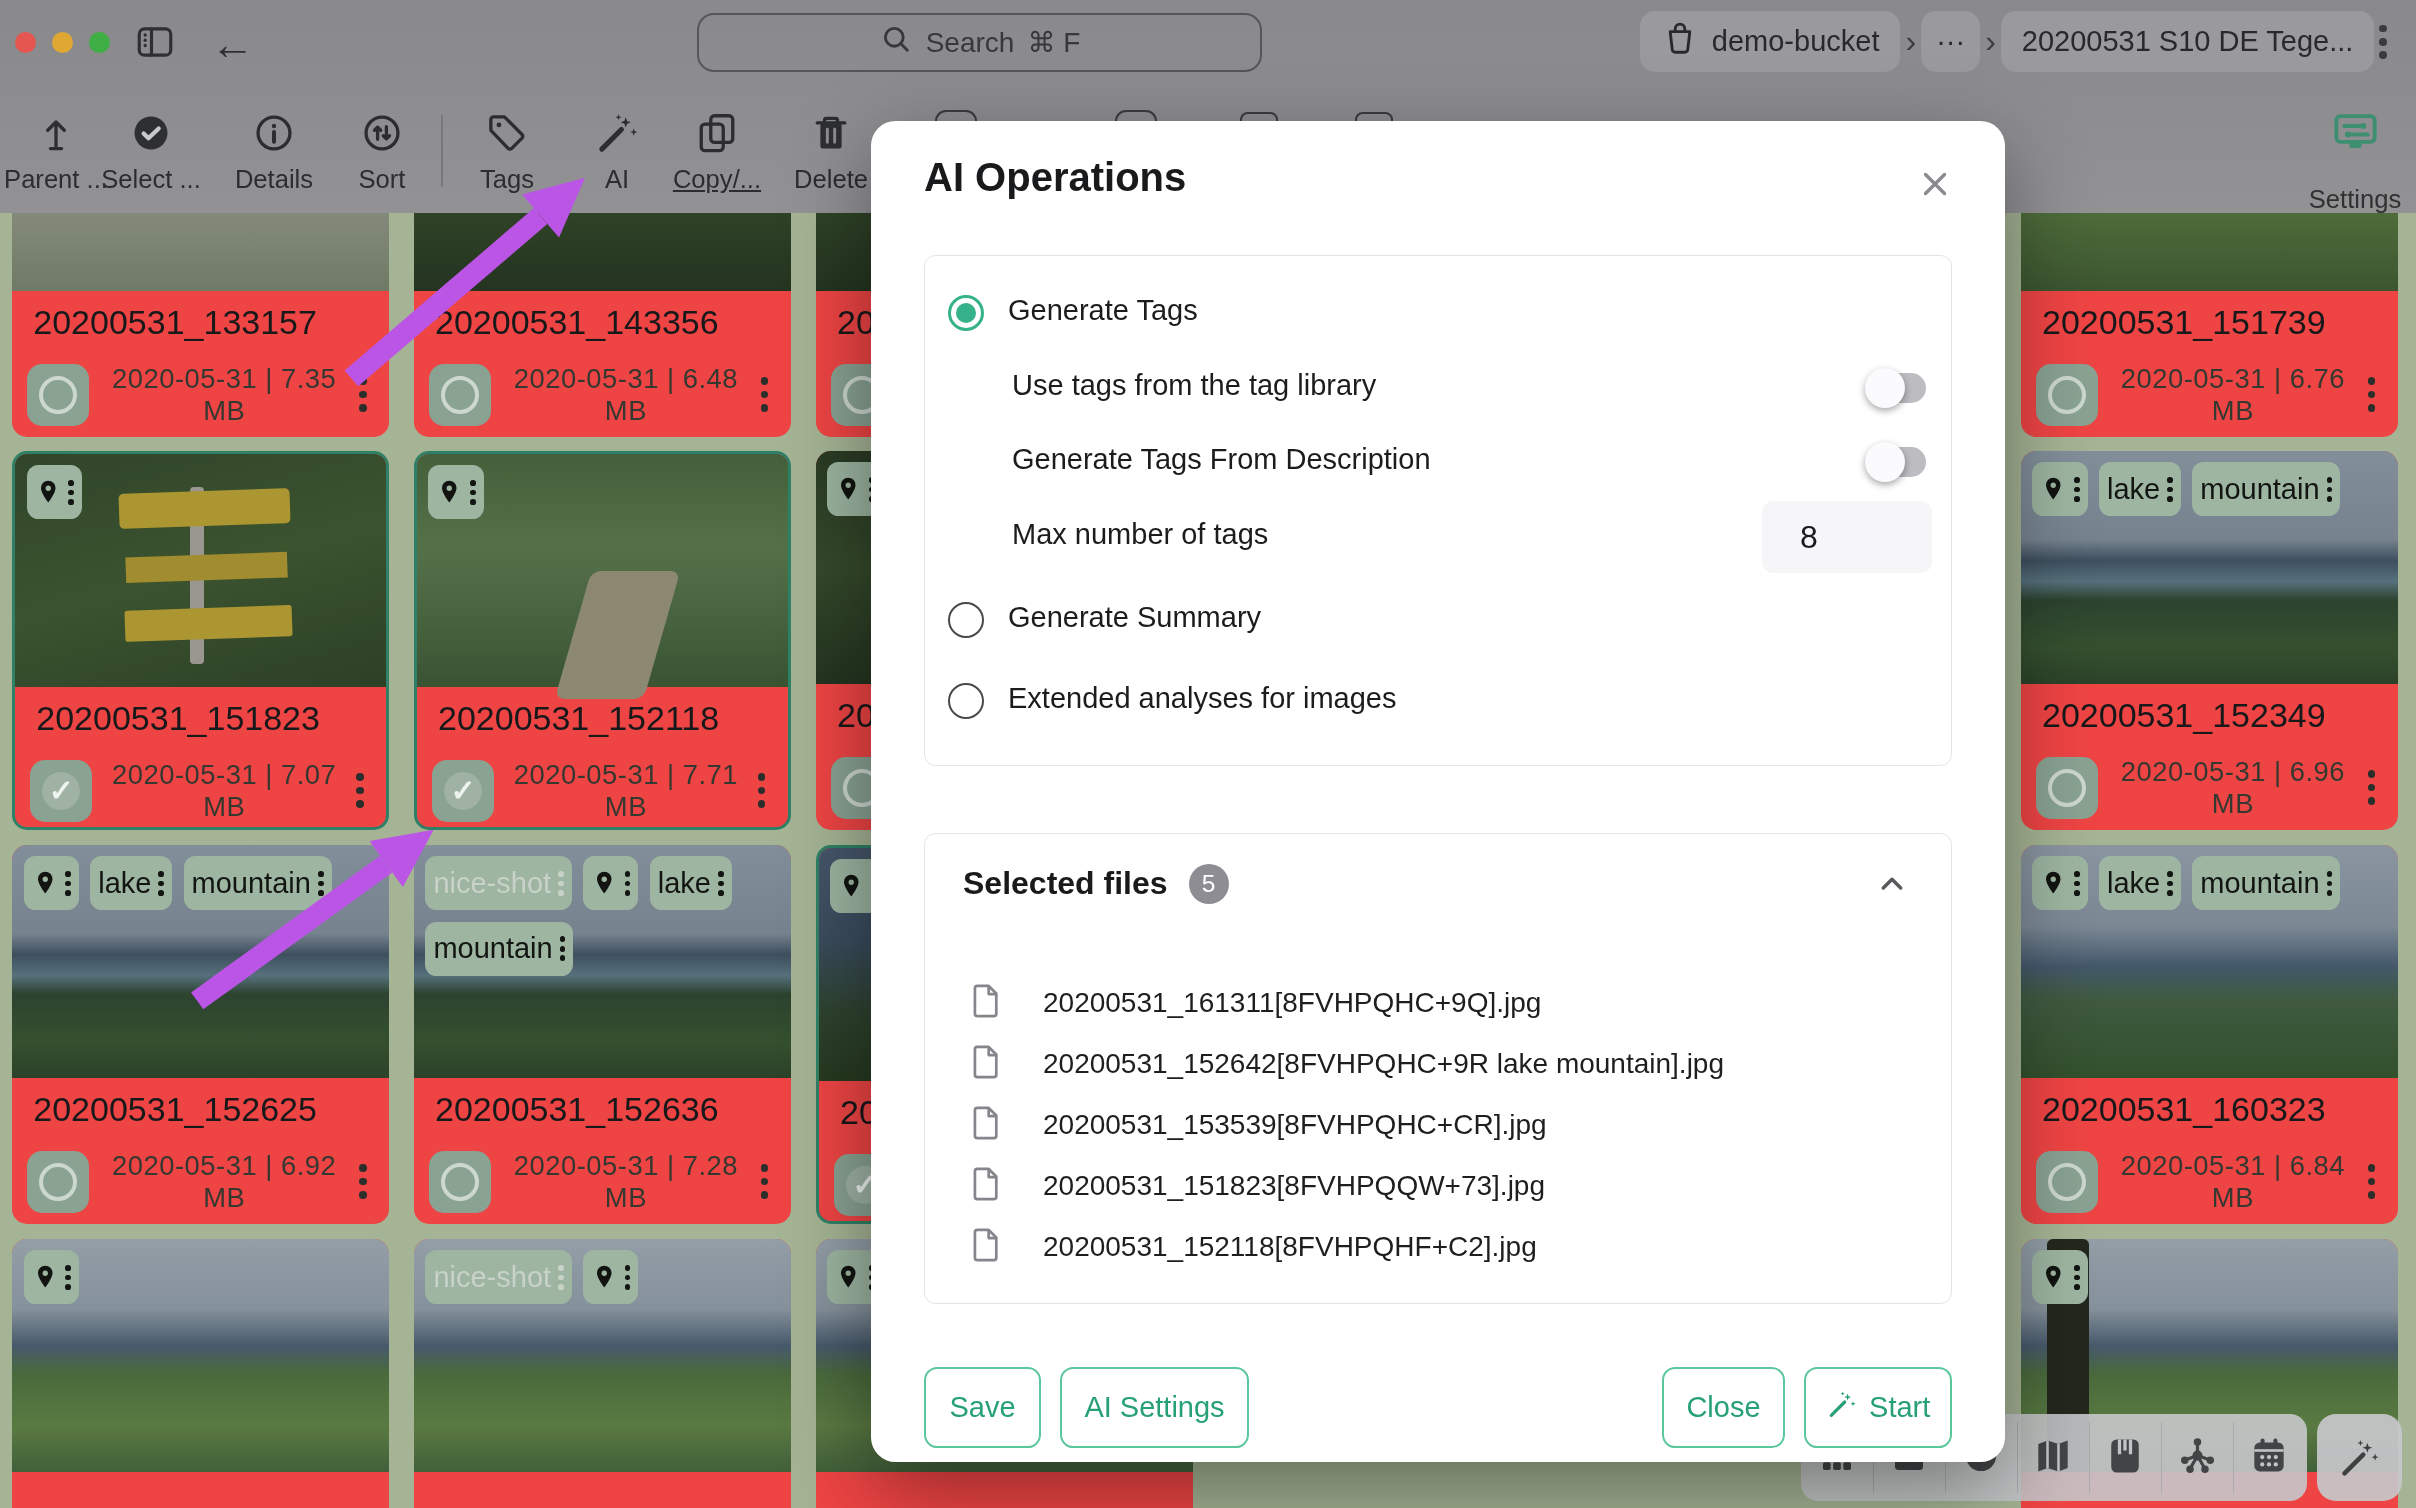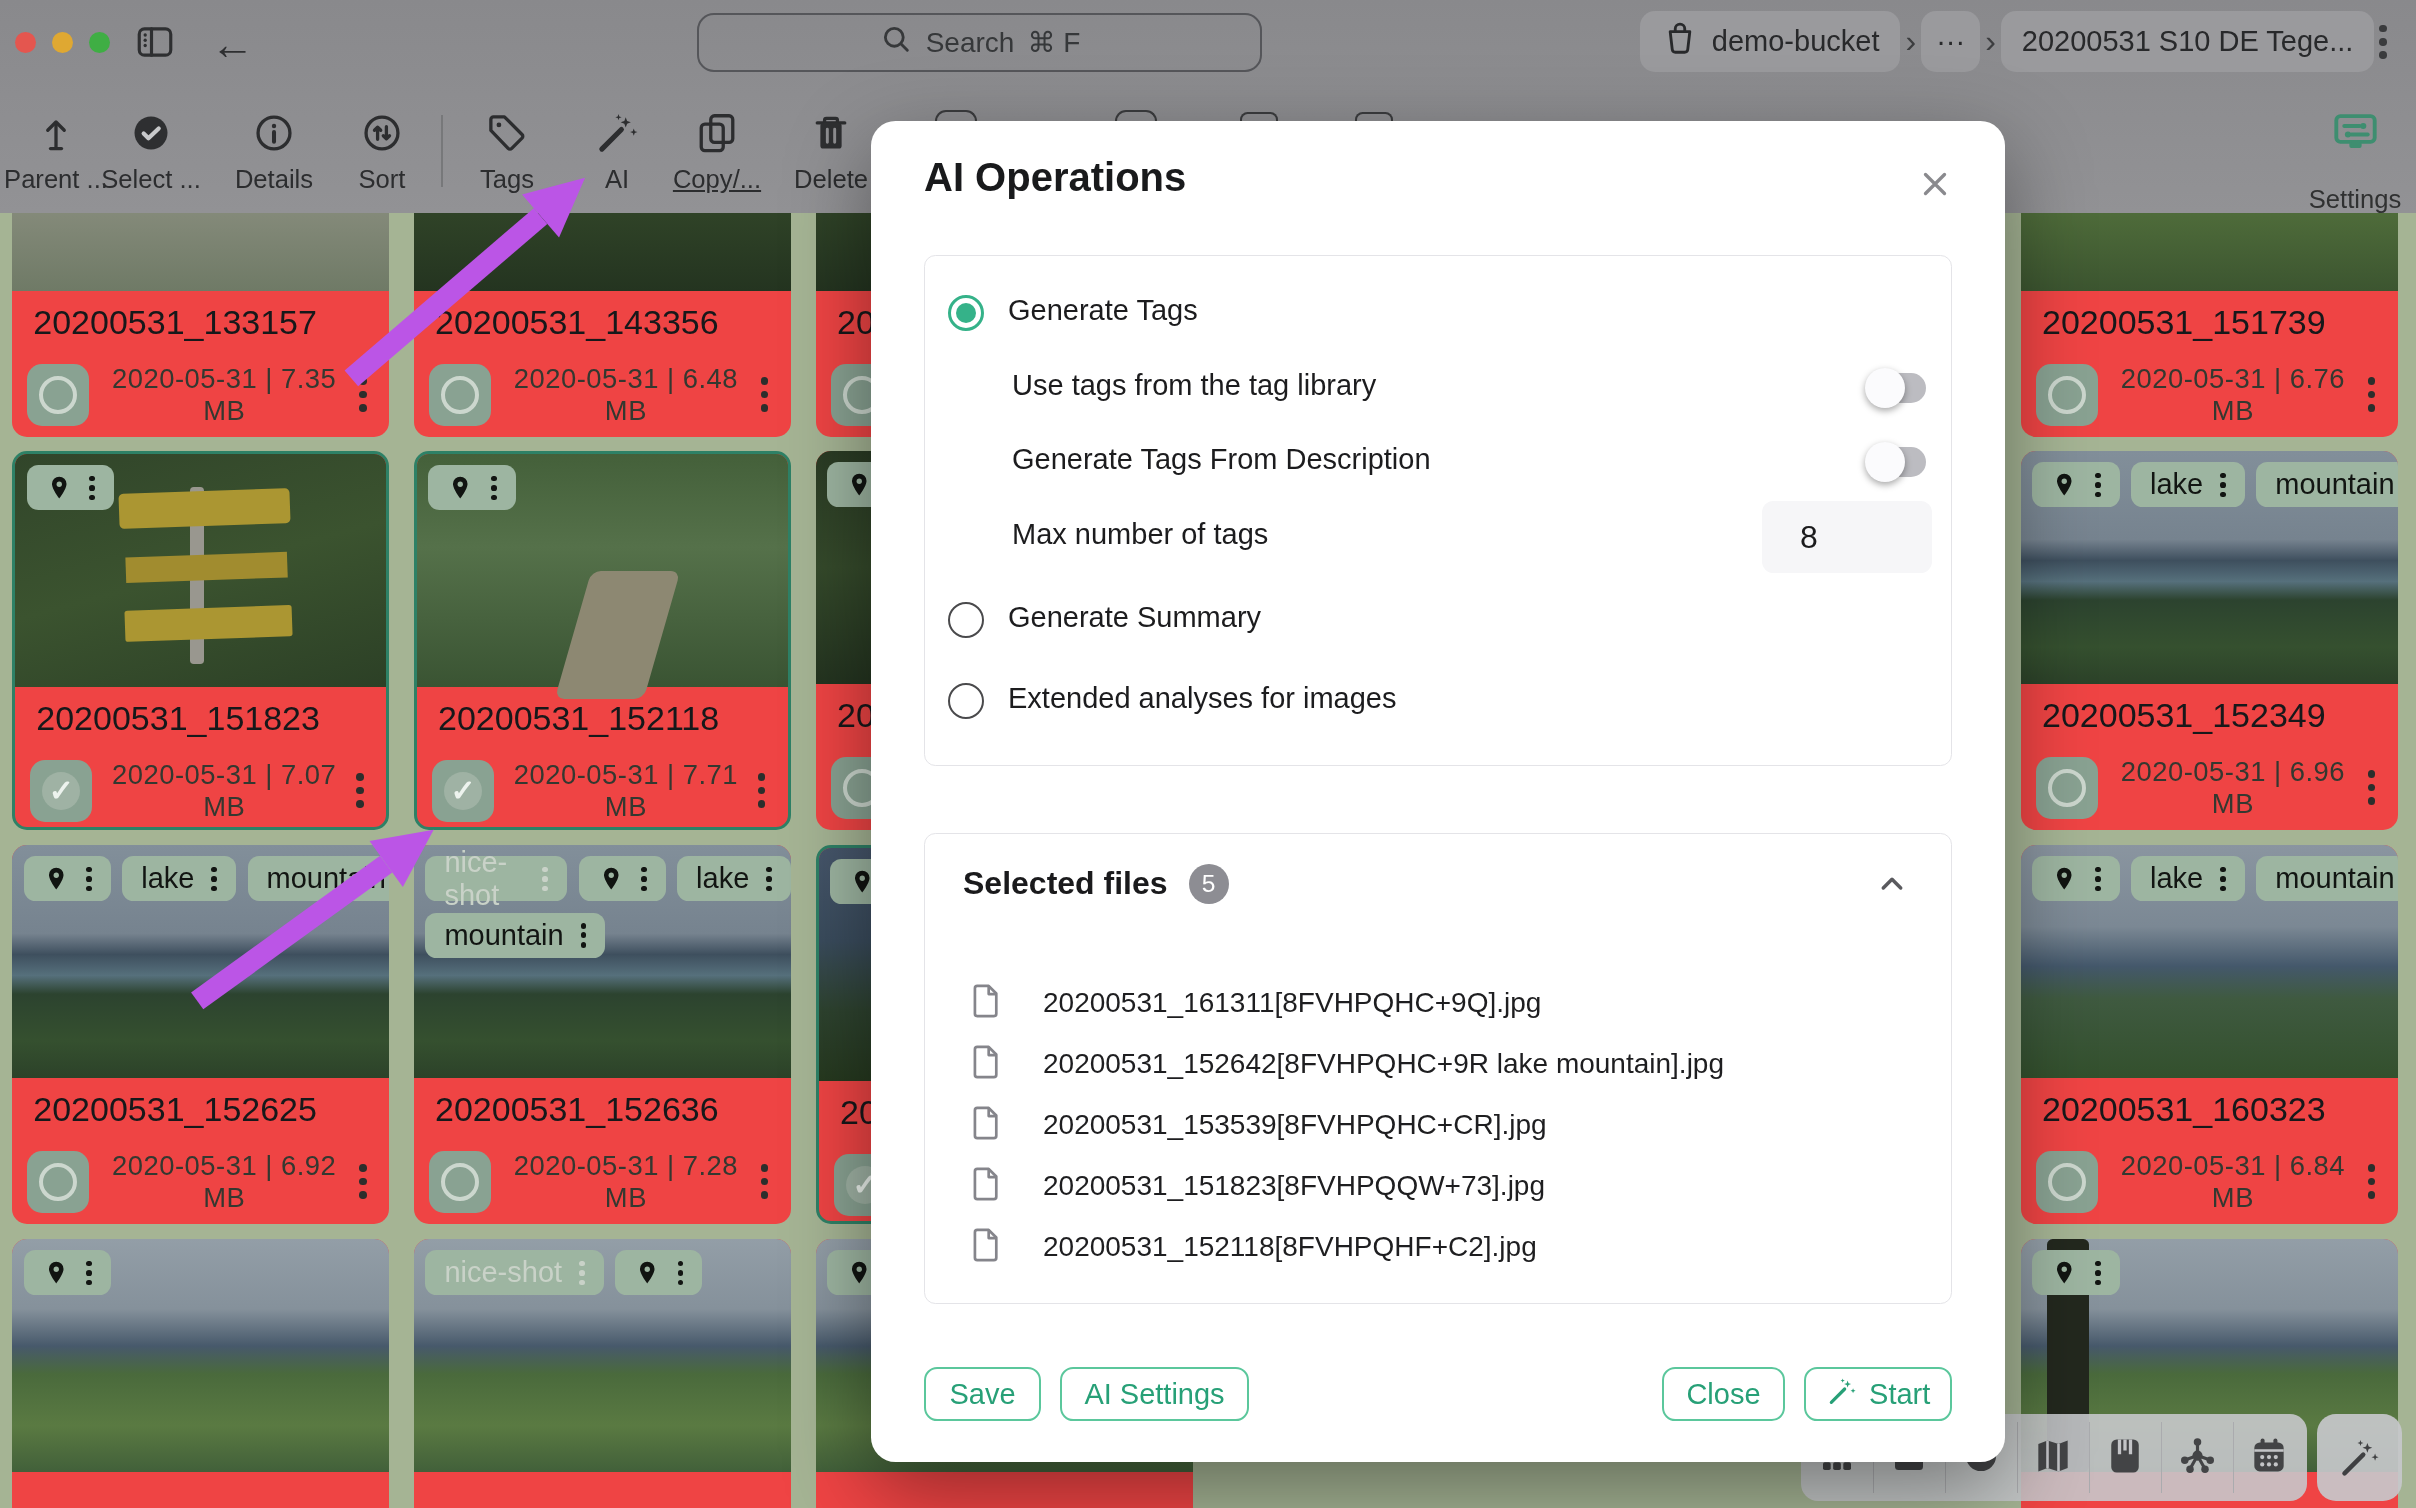--- a/index.html
+++ b/index.html
@@ -20,22 +20,22 @@
   .cbox.checked .ring{border:none;background:#9fb2a4;display:flex;align-items:center;justify-content:center;
         color:#edf3ee;font-size:30px;font-weight:bold;}
   .mtext{flex:1;text-align:center;font-size:27.4px;color:#343830;letter-spacing:0.5px;}
   .kebab{display:inline-flex;flex-direction:column;gap:5.7px;align-items:center;flex:0 0 auto;}
   .kebab i{width:7.6px;height:7.6px;border-radius:50%;background:currentColor;display:block;}
   .kebab.small i{width:5.7px;height:5.7px;}
   .kebab.small{gap:3.8px;}
   .tile .meta .kebab{color:#2c2e2c;margin-right:7.6px;}
   .chips{position:absolute;left:11.4px;top:11.4px;display:flex;flex-direction:column;gap:11.4px;align-items:flex-start;}
   .chiprow{display:flex;gap:11.4px;}
-  .chip{height:45px;border-radius:11.4px;background:#9db5a1;display:flex;align-items:center;
-        padding:0 19px;gap:17px;font-size:29px;color:#121512;}
+  .chip{height:54px;border-radius:11.4px;background:#9db5a1;display:flex;align-items:center;
+        padding:0 8px;gap:7px;font-size:29px;color:#121512;}
   .chip.light .lbl{color:#c9d2c8;}
   .chip svg{display:block;}
   
   .p-path{background:linear-gradient(180deg,#75806f 0%,#8b8f80 55%,#6f7a66 100%);}
   .p-forest{background:linear-gradient(180deg,#2a3b24 0%,#354a2b 50%,#243420 100%);}
   .p-grass{background:linear-gradient(180deg,#3f5532 0%,#52703c 60%,#3c5530 100%);}
   .p-sign{background:linear-gradient(165deg,#31452a 0%,#3b532f 50%,#2c4026 100%);}
   .p-sign::after{content:'';position:absolute;left:47%;top:14%;width:4%;height:76%;background:#99978f;border-radius:3.8px;}
   .p-sign::before{content:'';position:absolute;left:28%;top:16%;width:46%;height:15%;background:#ab9632;
         border-radius:4.7px;transform:rotate(-2deg);box-shadow:0 59px 0 -4.7px #a18c2f,0 115px 0 -1.9px #ab9632;z-index:1;}
@@ -96,21 +96,21 @@
       box-shadow:0 2.8px 7.6px rgba(0,0,0,.35);}
   .numbox{position:absolute;left:837px;top:-36px;width:170px;height:72px;background:#f6f6f8;border-radius:11.4px;
       display:flex;align-items:center;padding-left:38px;box-sizing:border-box;font-size:32px;color:#1b1b1d;}
   #filehead{position:absolute;left:38px;right:38px;top:23px;height:53px;display:flex;align-items:center;gap:21px;}
   #filehead .fh{font-size:32px;font-weight:bold;color:#1a1a1c;}
   .badge{width:40px;height:40px;border-radius:50%;background:#8d8d93;color:#fff;font-size:24.6px;
       display:flex;align-items:center;justify-content:center;}
   #collapsebtn{margin-left:auto;width:42px;height:42px;display:flex;align-items:center;justify-content:center;}
   .frow{position:absolute;left:42px;height:53px;display:flex;align-items:center;gap:38px;}
   .frow .fname{font-size:28px;color:#1e1e20;white-space:nowrap;}
-  .mbtn{position:absolute;top:1246px;height:54px;border:2.8px solid #5bc79c;border-radius:13.2px;background:#fff;
+  .mbtn{position:absolute;top:1246px;height:81px;border:2.8px solid #5bc79c;border-radius:13.2px;background:#fff;
       color:#27a077;font-size:29px;display:flex;align-items:center;justify-content:center;gap:11.4px;
       box-sizing:border-box;font-family:"Liberation Sans",sans-serif;text-align:right;}
   
   #arrows{position:absolute;left:0;top:0;z-index:30;pointer-events:none;}
 </style>
 </head>
 <body>
 
 <div id="app">
 

